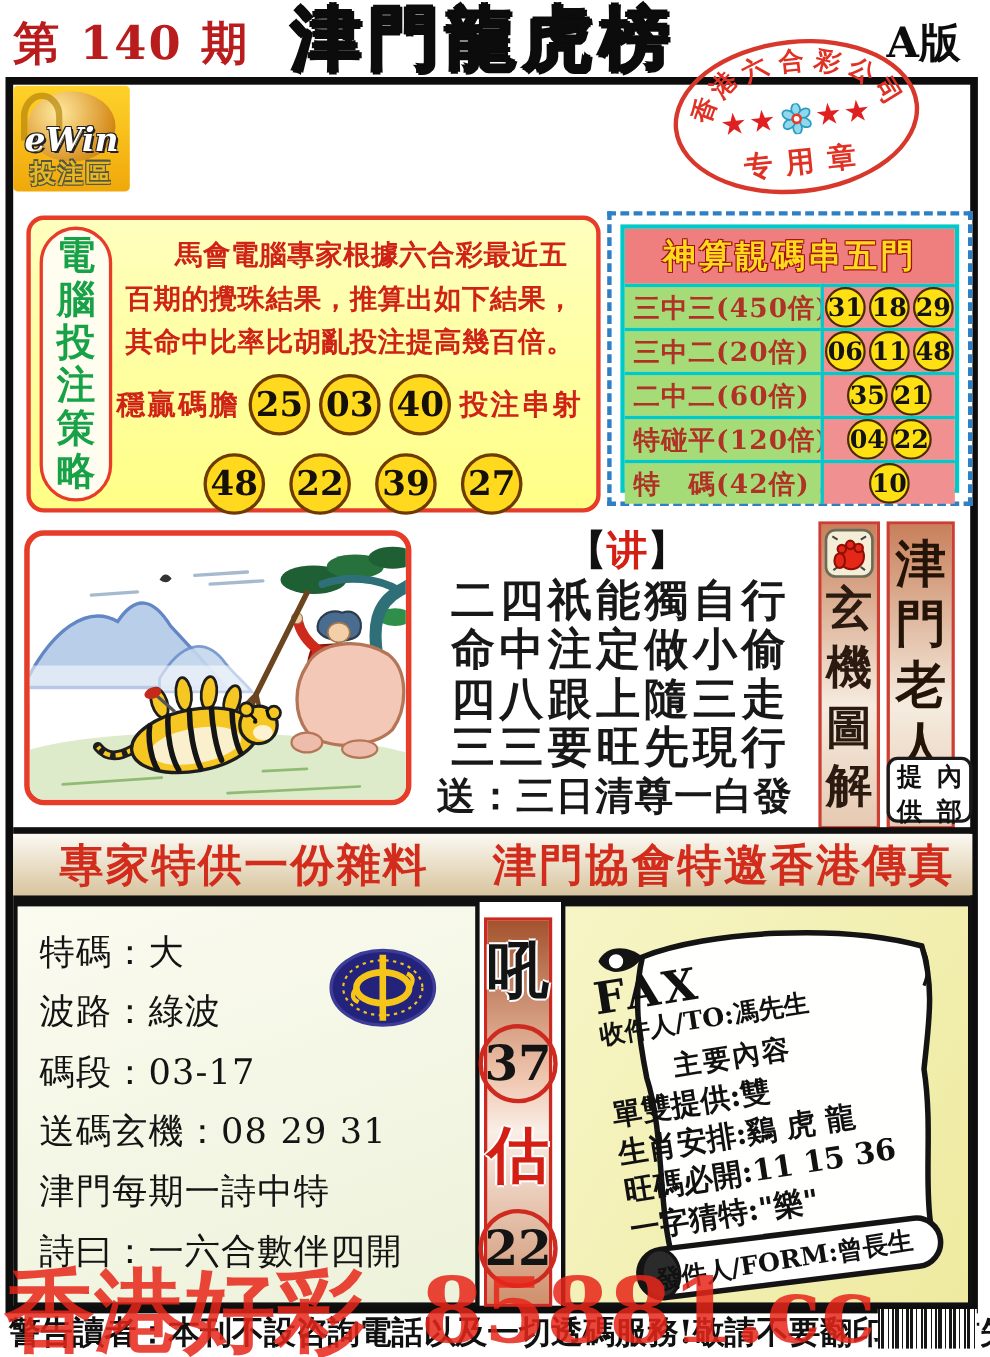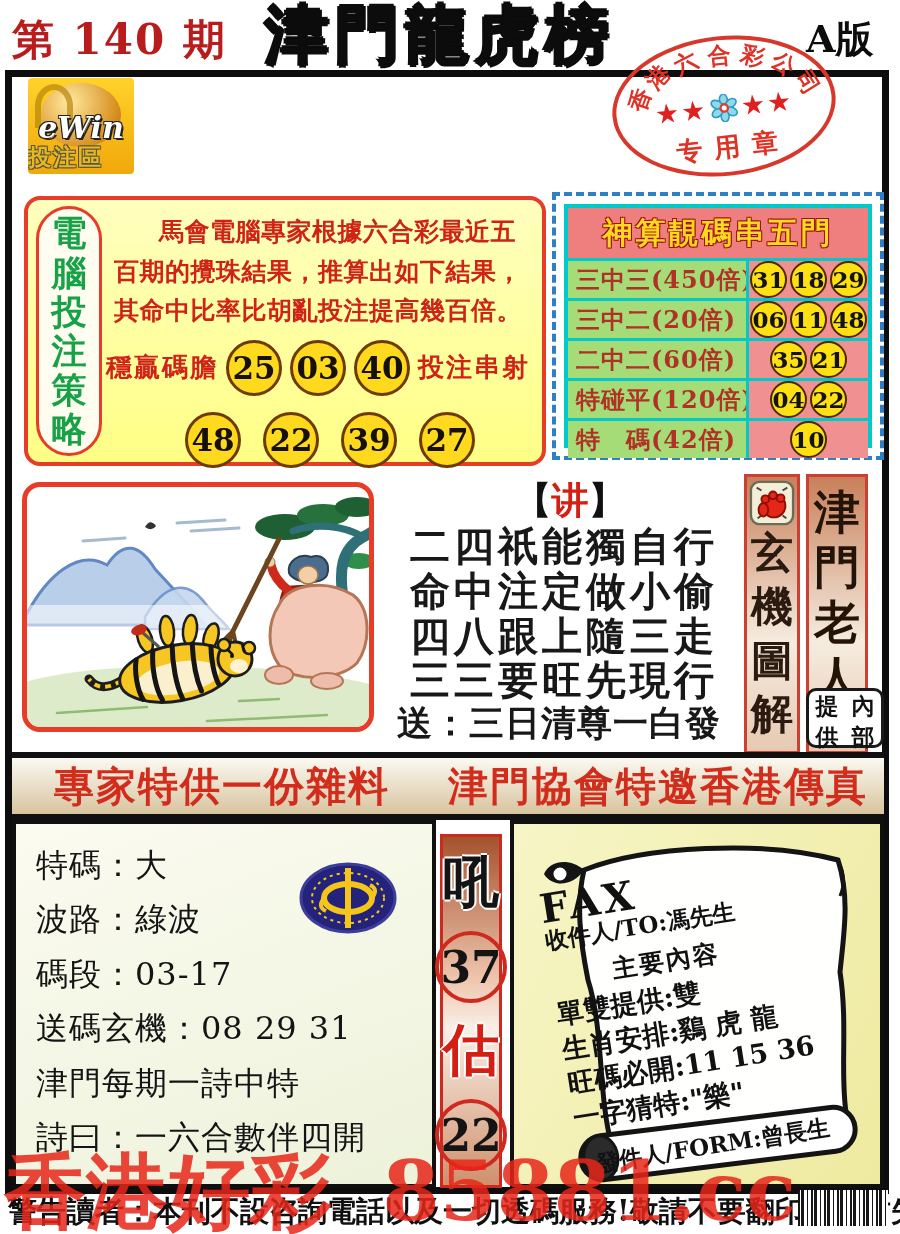--- a/index.html
+++ b/index.html
@@ -13,29 +13,29 @@
 
   
   .issue { left:12px; top:12px; font-size:42px; font-weight:900; color:#b91c1c; letter-spacing:2px; }
   .title { left:200px; top:-8px; width:480px; text-align:center; font-size:64px; font-weight:900; color:#0c0c0c;
            letter-spacing:6px; text-shadow:2px 0 #0c0c0c,-2px 0 #0c0c0c,0 2px #0c0c0c,0 -2px #0c0c0c; }
   .edition { left:806px; top:14px; font-size:38px; font-weight:900; color:#0c0c0c; }
 
   .frame { left:5px; top:70px; width:884px; height:1124px; border:7px solid #0d0d0d; }
 
   
-  .ewin { left:28px; top:78px; width:106px; height:96px; border-radius:4px; overflow:hidden;
+  .ewin { left:12px; top:78px; width:106px; height:96px; border-radius:4px; overflow:hidden;
           background:linear-gradient(180deg,#ffd22a,#f0a80a); z-index:5;padding-left:20px; }
   .ewin-ball { position:absolute; left:13px; top:5px; width:80px; height:64px; border-radius:50%;
           background:radial-gradient(circle at 35% 30%,#ffe9a0,#d89020 70%,#a86a10); }
   .ewin-shoe { position:absolute; left:7px; top:6px; width:38px; height:44px; border:6px solid #b8860b;
           border-bottom:none; border-radius:50% 50% 0 0; opacity:.7; }
   .ewin-brand { position:absolute; left:0; right:0; top:32px; text-align:center; font-size:30px; font-style:italic;
           font-weight:900; color:#fff; text-shadow:2px 2px 0 #222,-1px -1px 0 #222,1px -1px 0 #222,-1px 1px 0 #222; }
-  .ewin-cap { position:absolute; left:0; right:0; bottom:1px; text-align:left; font-size:23px; font-weight:900;
+  .ewin-cap { position:absolute; left:0; right:0; bottom:1px; text-align:center; font-size:23px; font-weight:900;
           color:#e8b820; letter-spacing:2px; text-shadow:1px 1px 0 #554,-1px -1px 0 #554,1px -1px 0 #554,-1px 1px 0 #554; }
 
   
   .stamp { left:612px; top:36px; width:224px; height:140px; transform:rotate(-6deg); z-index:6; }
   .stamp-ring { position:absolute; inset:0; border:4px solid #d8372b; border-radius:50%; }
   .arc-char { position:absolute; font-size:23px; color:#e03224; font-weight:700; }
   .ac0{left:18px;top:40px;transform:rotate(-64deg);} .ac1{left:38px;top:19px;transform:rotate(-42deg);}
   .ac2{left:67px;top:8px;transform:rotate(-21deg);}  .ac3{left:101px;top:4px;}
   .ac4{left:134px;top:8px;transform:rotate(21deg);}  .ac5{left:164px;top:19px;transform:rotate(42deg);}
   .ac6{left:186px;top:40px;transform:rotate(64deg);}

